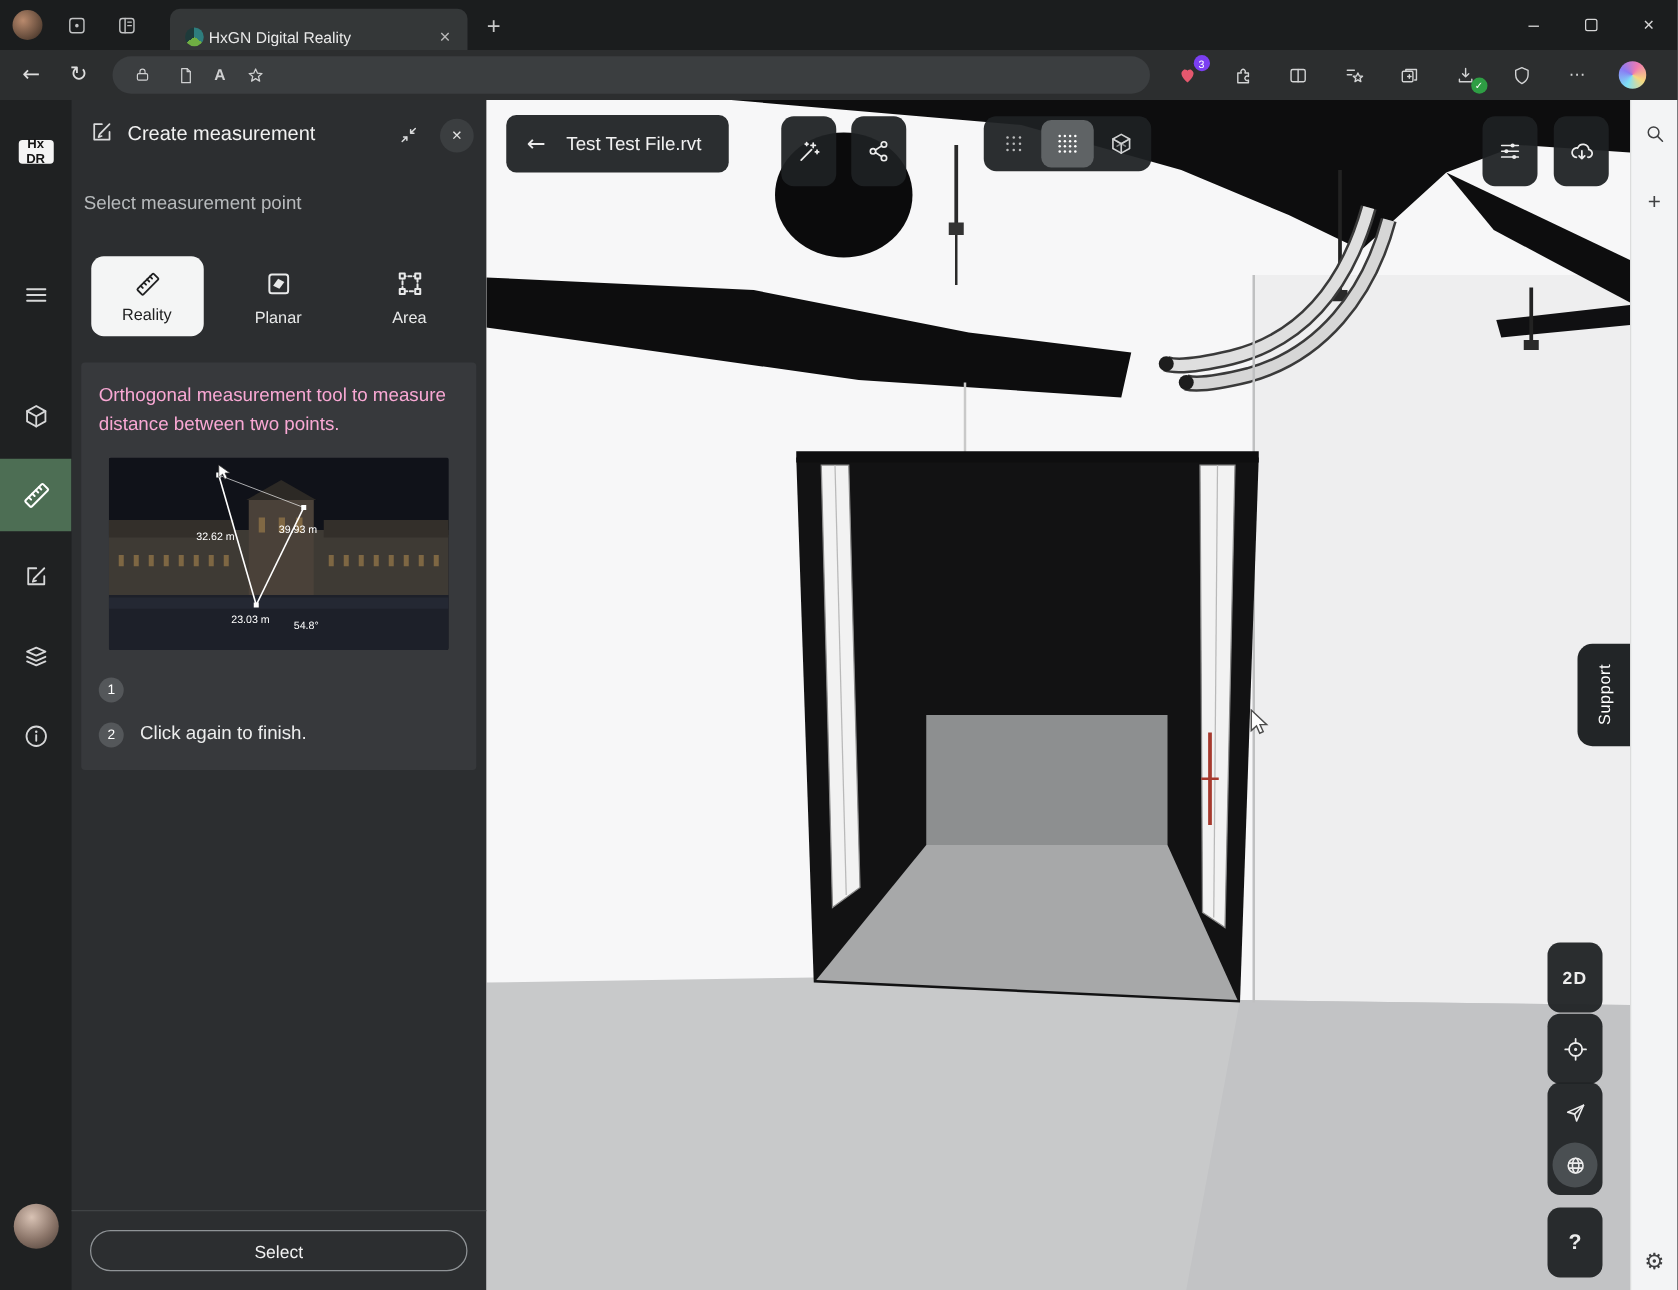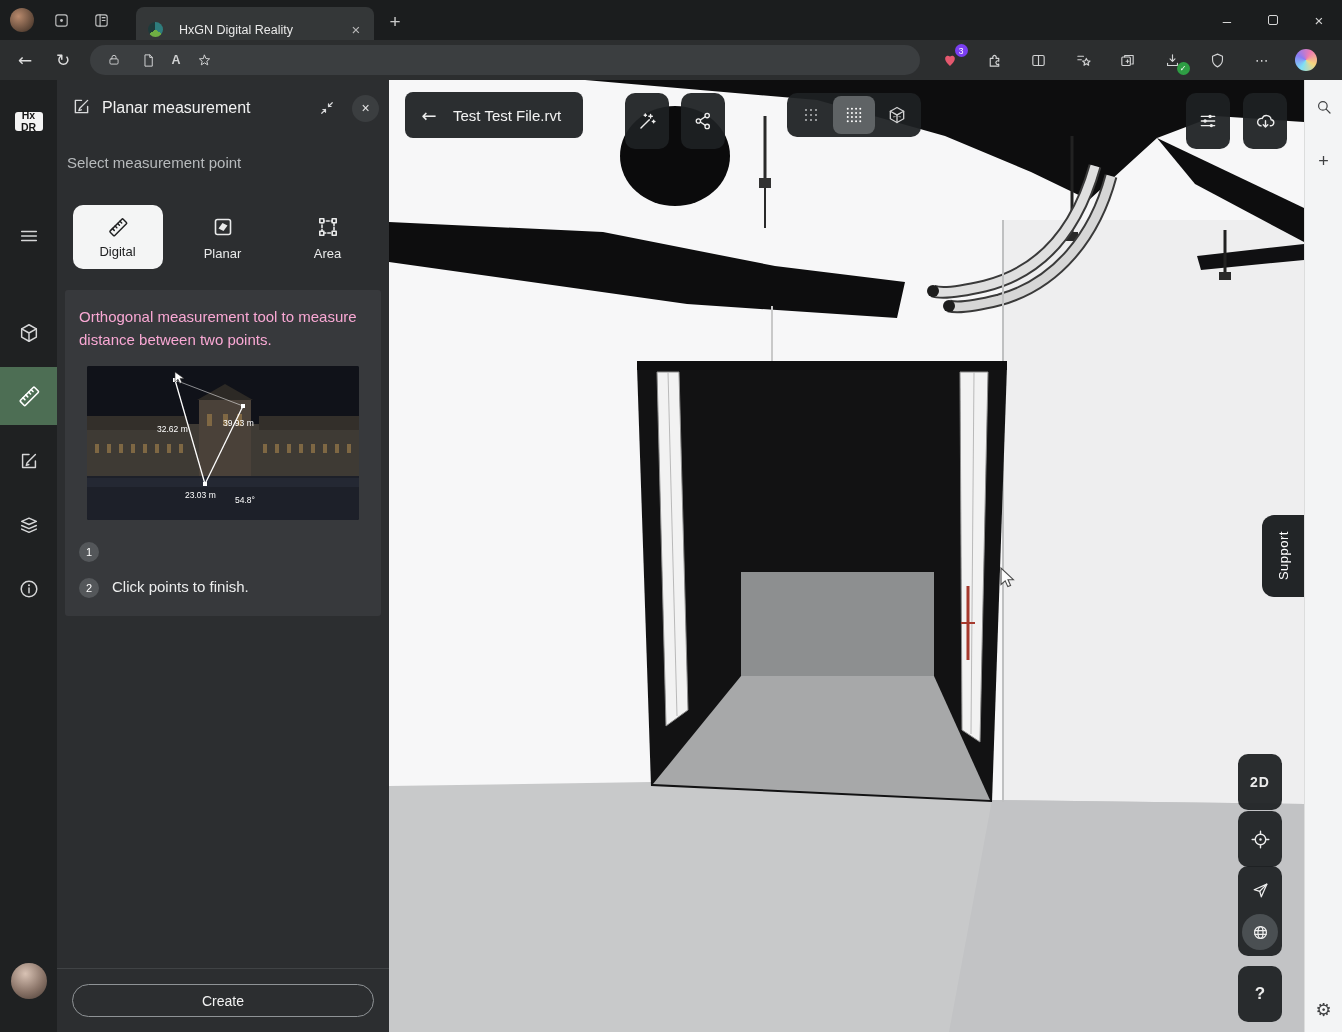--- a/index.html
+++ b/index.html
@@ -9,21 +9,21 @@
   .screen { width:1342px; height:1032px; display:flex; flex-direction:column; }
 
   
   .titlebar { height:40px; background:#1b1d1e; display:flex; align-items:flex-end; color:#cfcfcf; }
   .tb-left { display:flex; align-items:center; height:40px; padding-left:10px; gap:14px; }
   .avatar-sm { width:24px; height:24px; border-radius:50%;
                background:radial-gradient(circle at 35% 35%, #b98a6d, #5d4637 70%, #2c221c); }
   .tb-icon { width:26px; height:26px; background:none; border:none; color:#c2c3c4;
              display:flex; align-items:center; justify-content:center; }
   .tab { margin-left:22px; width:238px; height:33px; background:#343738; border-radius:8px 8px 0 0;
-         display:flex; align-items:center; padding:12px 8px 0 12px; gap:16px; }
+         display:flex; align-items:center; padding:12px 8px 0 12px; gap:4px; }
   .favicon { width:15px; height:15px; border-radius:50%; flex:none;
              background:conic-gradient(#2e7d7d 0 35%, #6fae43 35% 65%, #1e3a3a 65% 100%); }
   .tab-title { font-size:12.5px; color:#e9e9e9; flex:1; white-space:nowrap; overflow:hidden; }
   .tab-close { color:#b9b9b9; font-size:15px; width:20px; height:20px; display:flex;
                align-items:center; justify-content:center; border-radius:4px; }
   .newtab { width:30px; height:30px; margin:0 0 3px 6px; background:none; border:none;
             color:#c9c9c9; font-size:19px; }
   .tb-spacer { flex:1; }
   .win-controls { display:flex; height:40px; }
   .win-btn { width:46px; height:40px; display:flex; align-items:center; justify-content:center;
@@ -303,42 +303,42 @@
       </div>
 
       <div class="m-panel">
         <div class="p-header">
           <span>
             <svg class="i" width="21" height="21" viewBox="0 0 24 24" style="color:#d9dadb">
                 <path d="M12 5 H5 v14 h14 v-7"></path>
                 <path d="M10 14 L19 5 M10 14 l-1 2.8 2.8 -1"></path>
               </svg>
           </span>
-          <span class="p-title">Planar measurement</span>
+          <span class="p-title">Create measurement</span>
           <button class="p-hbtn">
             <svg class="i" width="18" height="18" viewBox="0 0 24 24">
                 <path d="M19 5 L14 10 M14 6.5 V10 H17.5"></path>
                 <path d="M5 19 L10 14 M10 17.5 V14 H6.5"></path>
               </svg>
           </button>
           <button class="p-close">×</button>
         </div>
 
         <div class="select-label">Select measurement point</div>
 
         <div class="type-row">
           <div class="type-cell" style="padding-top:0">
             <button class="type-btn-selected">
               <svg class="i" width="22" height="22" viewBox="0 0 24 24">
                   <g transform="rotate(-45 12 12)">
                     <rect x="2" y="9" width="20" height="7" rx="1"></rect>
                     <path d="M6.5 9 v2.7 M10.5 9 v2.7 M14.5 9 v2.7 M18 9 v2.7"></path>
                   </g>
                 </svg>
-              <span>Digital</span>
+              <span>Reality</span>
             </button>
           </div>
           <button class="type-cell">
             <svg class="i" width="24" height="24" viewBox="0 0 24 24">
                 <rect x="4.5" y="4.5" width="15" height="15" rx="2"></rect>
                 <polygon class="f" points="7.5,13.5 11.5,8 16.5,10.5 12.5,16"></polygon>
               </svg>
             <span>Planar</span>
           </button>
           <button class="type-cell">
@@ -407,27 +407,27 @@
               </g>
             </svg>
           </div>
 
           <div class="steps">
             <div class="step">
               <span class="step-num">1</span>
             </div>
             <div class="step">
               <span class="step-num">2</span>
-              <span class="step-text">Click points to finish.</span>
+              <span class="step-text">Click again to finish.</span>
             </div>
           </div>
         </div>
 
         <div class="cancel-bar">
-          <button class="cancel-btn">Create</button>
+          <button class="cancel-btn">Select</button>
         </div>
       </div>
 
       <div class="viewport">
         <svg class="scene" width="915" height="952" viewBox="0 0 915 952">
           <rect width="915" height="952" fill="#f7f7f8"></rect>
           <rect x="614" y="140" width="301" height="584" fill="#eeeeef"></rect>
 
           <polygon points="0,706 262,702 603,720 915,724 915,952 0,952" fill="#c8c9ca"></polygon>
           <polygon points="603,720 915,724 915,952 560,952" fill="#c2c3c5"></polygon>

